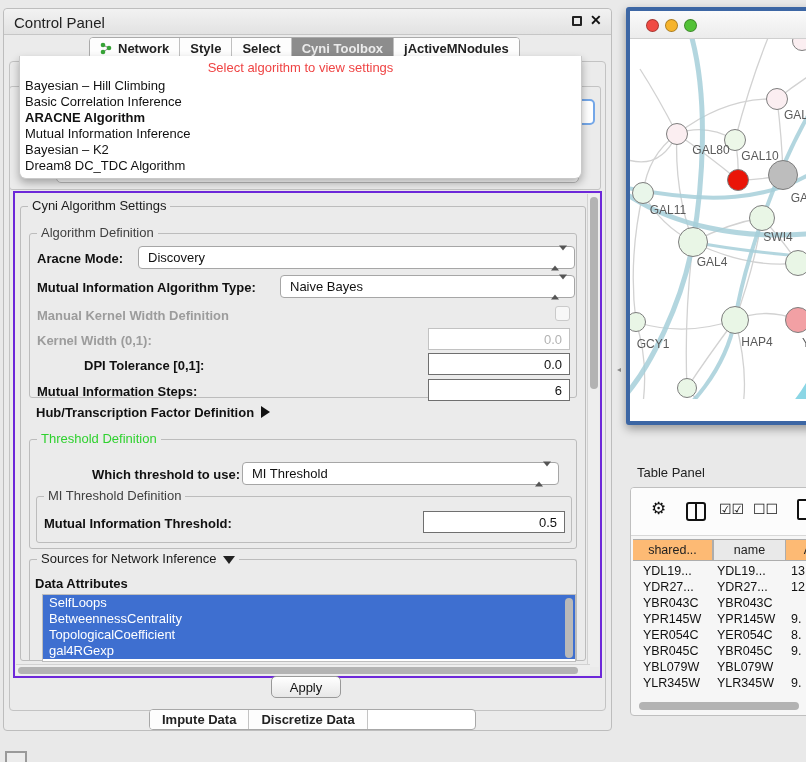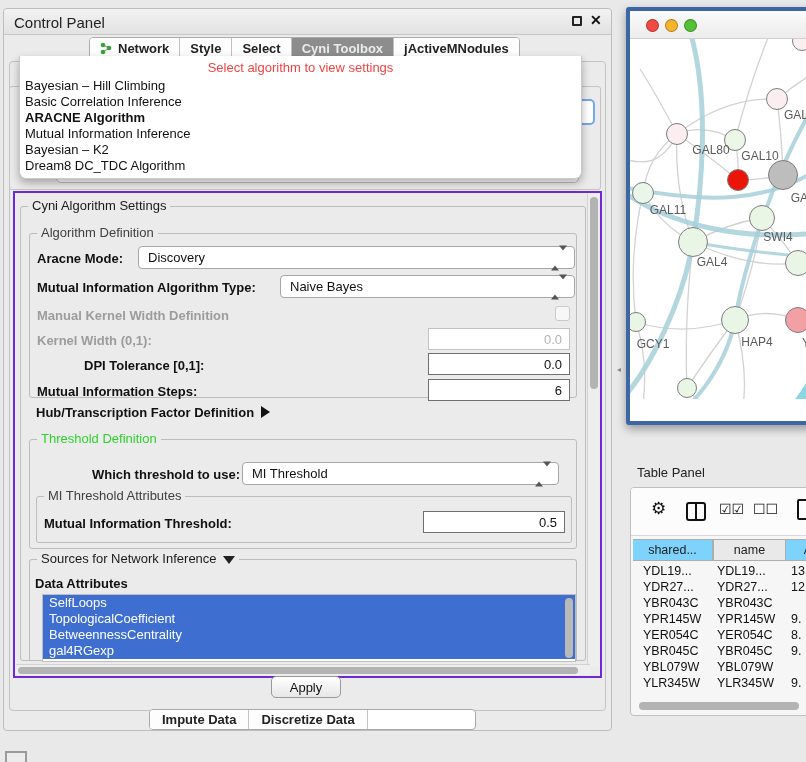--- a/index.html
+++ b/index.html
@@ -121,21 +121,21 @@
   .tp-title { left:637px; top:465px; font-size:13px; color:#222; }
   .tpanel { left:630px; top:487px; width:200px; height:229px;
         background:#f6f6f6; border:1px solid #bfbfbf; border-radius:4px; overflow:hidden; }
   .tp-toolbar { left:0; top:0; width:100%; height:48px; background:#fcfcfc; border-bottom:1px solid #d8d8d8; }
   .ticon { position:absolute; top:14px; color:#111; font-size:17px; line-height:17px; }
   .cols-ico { width:20px; height:19px; border:2px solid #111; border-radius:3px; }
   .cols-ico:before { content:""; position:absolute; left:7px; top:0; width:2px; height:15px; background:#111; }
   .page-ico { width:16px; height:21px; border:2px solid #111; border-radius:2px; background:#fff; }
   .thead { position:absolute; top:51px; height:22px; display:flex; align-items:center;
         justify-content:center; font-size:12.5px; color:#222; border:1px solid #adadad; border-left:none; }
-  .th-blue { background:#7dd3fc; }
+  .th-blue { background:#fdba74; }
   .th-gray { background:#e9e9e9; border-left:1px solid #adadad; }
   .trow { position:absolute; height:16px; font-size:12.5px; color:#111; white-space:nowrap; }
   .tcell { position:absolute; top:0; height:16px; line-height:16px; }
   .tp-hscroll { left:8px; top:214px; width:160px; height:8px; background:#b3b3b3; border-radius:4px; }
 
   .mini-icon { left:5px; top:751px; width:22px; height:14px; border:2px solid #9a9a9a; background:#ececec; }
   .divider-dot { left:617px; top:366px; width:5px; height:7px; color:#8a8a8a; font-size:8px; line-height:7px; }
 </style>
 </head>
 <body>
@@ -238,35 +238,35 @@
       <div class="abs groupbox" style="left:8px; top:232px; width:548px; height:110px;">
         <span class="gb-title t-green">Threshold Definition</span>
 
         <div class="abs lbl" style="left:62px; top:27px;">Which threshold to use:</div>
         <div class="abs combo" style="left:212px; top:22px; width:317px; height:23px;">
           <span>MI Threshold</span>
           <span class="spin"><span class="arr-up"></span><span class="arr-dn"></span></span>
         </div>
 
         <div class="abs groupbox" style="left:6px; top:56px; width:536px; height:47px;">
-          <span class="gb-title t-blue">MI Threshold Attributes</span>
+          <span class="gb-title t-blue">MI Threshold Definition</span>
           <div class="abs lbl" style="left:7px; top:19px;">Mutual Information Threshold:</div>
           <div class="abs field" style="left:386px; top:14px; width:142px; height:22px;">0.5</div>
         </div>
       </div>
 
       <div class="abs groupbox" style="left:8px; top:352px; width:548px; height:102px; border-bottom:none; border-radius:3px 3px 0 0;">
         <span class="gb-title"><span>Sources for Network Inference</span><span class="tri-down"></span></span>
 
         <div class="abs lbl" style="left:5px; top:16px;">Data Attributes</div>
 
         <div class="abs attr-list" style="left:12px; top:34px; width:534px; height:68px;">
           <div class="attr-item">SelfLoops</div>
+          <div class="attr-item">BetweennessCentrality</div>
           <div class="attr-item">TopologicalCoefficient</div>
-          <div class="attr-item">BetweennessCentrality</div>
           <div class="attr-item">gal4RGexp</div>
           <div class="list-scroll"></div>
         </div>
       </div>
     </div>
   </div>
 
   <div class="abs apply-btn">Apply</div>
 
   <div class="abs bottom-tabs">

